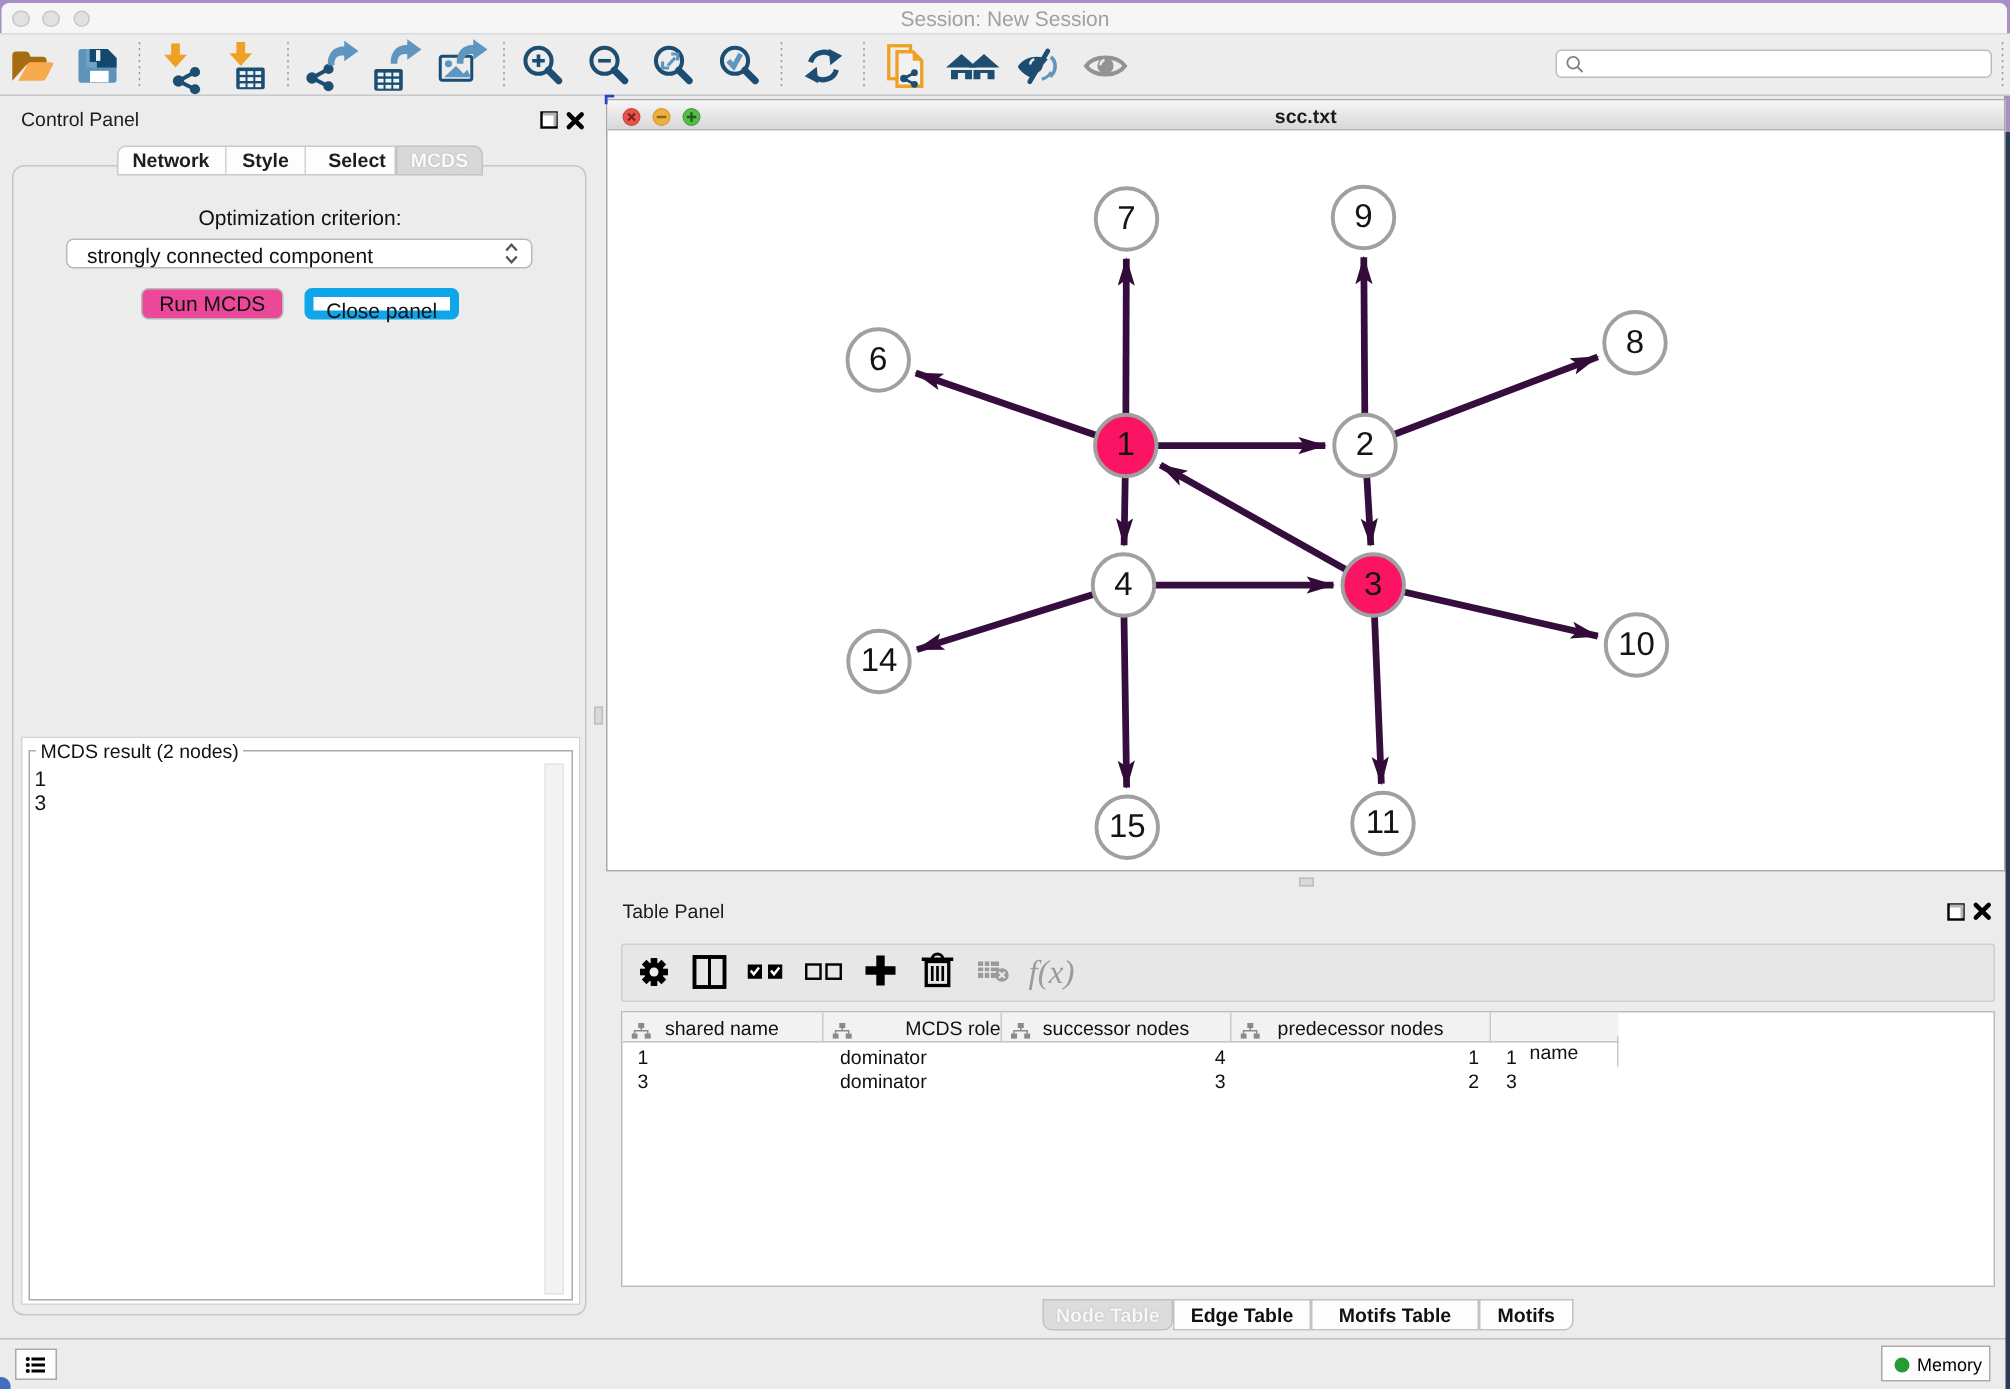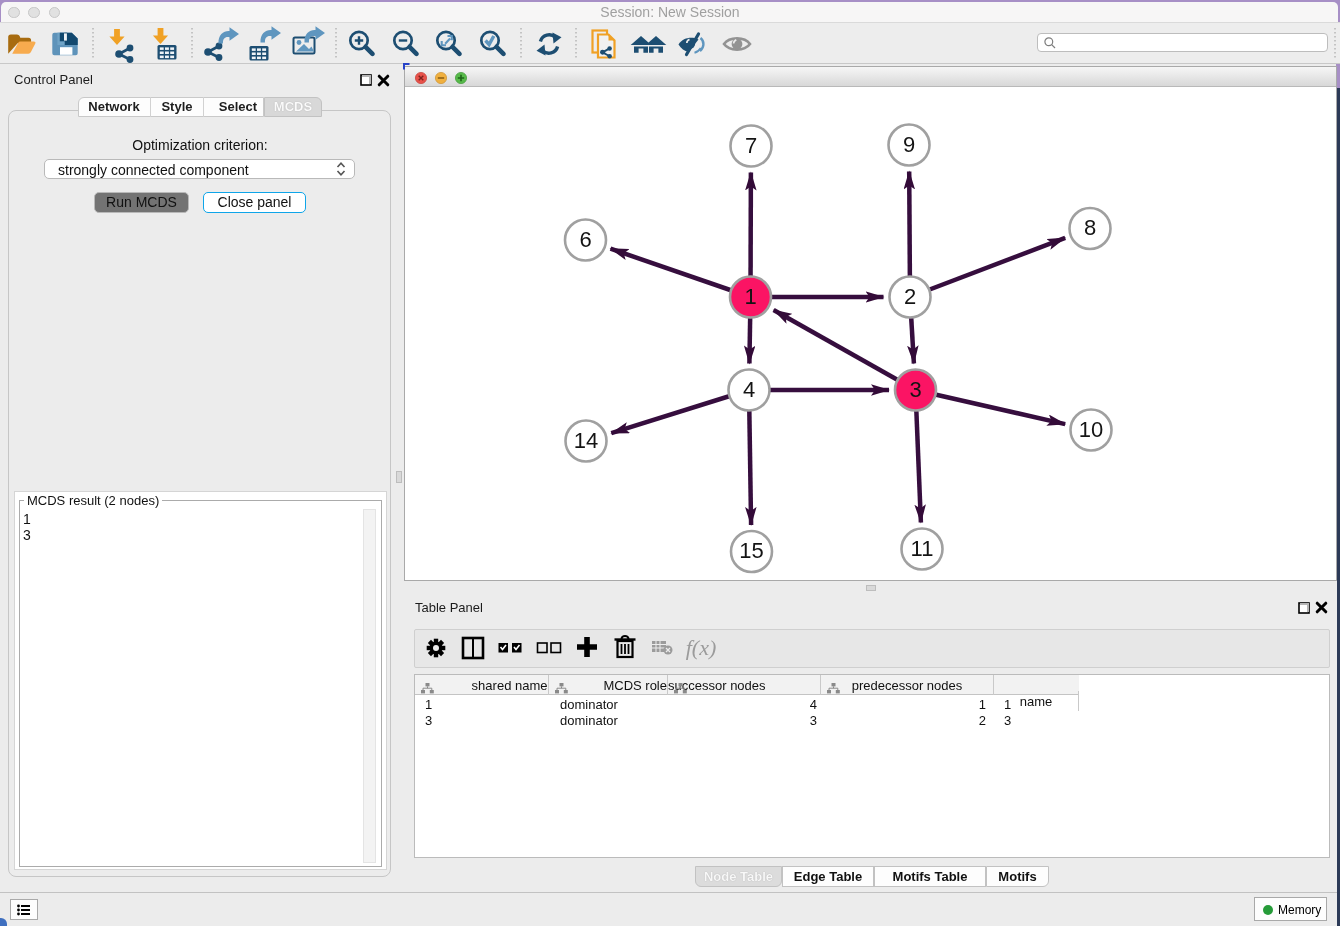--- a/index.html
+++ b/index.html
@@ -193,33 +193,34 @@
 <div class="abs" style="left:264px;top:97px;width:58px;height:20px;text-align:center;font-size:13px;font-weight:bold;color:#fbfbfb;line-height:20px;text-shadow:0 0 1px #9d9d9d;">MCDS</div>
 
 <div class="abs" style="left:0;top:137px;width:400px;text-align:center;font-size:14px;color:#111;">Optimization criterion:</div>
 <div class="abs" style="left:44px;top:159px;width:311px;height:20px;background:#fff;border:1px solid #b9b9b9;border-radius:5px;box-sizing:border-box;">
   <div style="position:absolute;left:13px;top:2px;font-size:14px;color:#111;">strongly connected component</div>
   <svg width="10" height="14" style="position:absolute;right:8px;top:2px" viewBox="0 0 10 14">
       <path d="M1.5 5 L5 1.2 L8.5 5" fill="none" stroke="#555" stroke-width="1.6"></path>
       <path d="M1.5 9 L5 12.8 L8.5 9" fill="none" stroke="#555" stroke-width="1.6"></path>
     </svg>
 </div>
-<div class="abs" style="left:94px;top:192px;width:95px;height:21px;background:#737373;border:1px solid #b9b9b9;border-radius:5px;box-sizing:border-box;text-align:center;font-size:14px;color:#111;line-height:19px;">Run MCDS</div>
-<div class="abs" style="left:203px;top:192px;width:103px;height:21px;background:#fff;border:1px solid #0ea5e9;border-radius:5px;box-sizing:border-box;text-align:center;font-size:14px;color:#111;line-height:19px;">Close panel</div>
+<div class="abs" style="left:94px;top:192px;width:95px;height:21px;background:#ec4899;border:1px solid #b9b9b9;border-radius:5px;box-sizing:border-box;text-align:center;font-size:14px;color:#111;line-height:19px;">Run MCDS</div>
+<div class="abs" style="left:203px;top:192px;width:103px;height:21px;background:#fff;border:6px solid #0ea5e9;border-radius:5px;box-sizing:border-box;text-align:center;font-size:14px;color:#111;line-height:19px;">Close panel</div>
 
 <div class="abs" style="left:14px;top:491px;width:373px;height:379px;background:#fff;border:1px solid #d5d5d5;box-sizing:border-box;"></div>
 <div class="abs" style="left:19px;top:500px;width:363px;height:367px;border:1px solid #ababab;box-sizing:border-box;"></div>
 <div class="abs" style="left:24px;top:493px;font-size:13px;color:#111;background:#fff;padding:0 3px;">MCDS result (2 nodes)</div>
 <div class="abs" style="left:23px;top:511px;font-size:14px;color:#111;line-height:16px;">1<br>3</div>
 <div class="abs" style="left:363px;top:509px;width:13px;height:354px;background:#f3f3f3;border:1px solid #e4e4e4;box-sizing:border-box;"></div>
 
 <div class="abs" style="left:396px;top:471px;width:6px;height:12px;background:#d9d9d9;border:1px solid #bdbdbd;box-sizing:border-box;"></div>
 
 <div class="abs" style="left:404px;top:66px;width:933px;height:515px;border:1px solid #a9a9a9;box-sizing:border-box;background:#fff;">
   <div style="position:absolute;left:0;top:0;width:100%;height:20px;background:linear-gradient(#f6f6f6,#d8d8d8);border-bottom:1px solid #b9b9b9;box-sizing:border-box;"></div>
+  <div style="position:absolute;left:0;top:3px;width:100%;text-align:center;font-size:13px;font-weight:bold;color:#1a1a1a;">scc.txt</div>
 
   <svg width="60" height="14" viewBox="0 0 60 14" style="position:absolute;left:9px;top:4px;">
     <circle cx="7" cy="7" r="5.6" fill="#e8524a" stroke="#c94841" stroke-width="0.8"></circle>
     <path d="M4.7 4.7 L9.3 9.3 M9.3 4.7 L4.7 9.3" stroke="#7e201c" stroke-width="1.4"></path>
     <circle cx="27" cy="7" r="5.6" fill="#f0b03f" stroke="#d0983a" stroke-width="0.8"></circle>
     <path d="M23.8 7 L30.2 7" stroke="#8e6116" stroke-width="1.6"></path>
     <circle cx="47" cy="7" r="5.6" fill="#57ba49" stroke="#4a9e42" stroke-width="0.8"></circle>
     <path d="M43.8 7 L50.2 7 M47 3.8 L47 10.2" stroke="#1d6418" stroke-width="1.6"></path>
   </svg>
   <svg id="graph" width="931" height="493" viewBox="0 0 931 493" style="position:absolute;left:0;top:20px;">
@@ -336,21 +337,21 @@
         </g>
         <g transform="translate(701,20)">
           <text x="0" y="7" text-anchor="middle" font-family="Liberation Serif,serif" font-style="italic" font-size="22" fill="#9b9b9b">f(x)</text>
         </g>
       </g>
     </svg></div>
 
 <div class="abs" style="left:414px;top:674px;width:916px;height:184px;background:#fff;border:1px solid #bbb;box-sizing:border-box;"></div>
 <div id="thead" class="abs" style="left:415px;top:675px;width:664px;height:20px;background:#f2f2f2;border-bottom:1px solid #c4c4c4;box-sizing:border-box;">
     <div style="position:absolute;left:0.0px;top:0;width:133.5px;height:20px;border-right:1px solid #c9c9c9;box-sizing:border-box;">
-      <div style="position:absolute;left:0;top:3px;width:100%;text-align:right;font-size:13px;color:#111;">shared name</div>
+      <div style="position:absolute;left:0;top:3px;width:100%;text-align:center;font-size:13px;color:#111;">shared name</div>
     </div>
     <div style="position:absolute;left:6px;top:5px;width:13px;height:11px;"><svg width="13" height="11" viewBox="0 0 13 11">
         <g fill="#8a8a8a">
           <rect x="4.5" y="0" width="4" height="3.4"></rect>
           <rect x="0" y="7" width="4" height="3.4"></rect>
           <rect x="8.8" y="7" width="4" height="3.4"></rect>
         </g>
         <path d="M6.5,3.4 V5.2 M2,7 V5.2 H10.8 V7" stroke="#8a8a8a" stroke-width="1" fill="none"></path>
       </svg></div>
     <div style="position:absolute;left:133.5px;top:0;width:119.5px;height:20px;border-right:1px solid #c9c9c9;box-sizing:border-box;">
@@ -358,21 +359,21 @@
     </div>
     <div style="position:absolute;left:140px;top:5px;width:13px;height:11px;"><svg width="13" height="11" viewBox="0 0 13 11">
         <g fill="#8a8a8a">
           <rect x="4.5" y="0" width="4" height="3.4"></rect>
           <rect x="0" y="7" width="4" height="3.4"></rect>
           <rect x="8.8" y="7" width="4" height="3.4"></rect>
         </g>
         <path d="M6.5,3.4 V5.2 M2,7 V5.2 H10.8 V7" stroke="#8a8a8a" stroke-width="1" fill="none"></path>
       </svg></div>
     <div style="position:absolute;left:253.0px;top:0;width:153.0px;height:20px;border-right:1px solid #c9c9c9;box-sizing:border-box;">
-      <div style="position:absolute;left:0;top:3px;width:100%;font-size:13px;color:#111;">successor nodes</div>
+      <div style="position:absolute;left:0;top:3px;width:100%;text-align:center;font-size:13px;color:#111;">successor nodes</div>
     </div>
     <div style="position:absolute;left:259px;top:5px;width:13px;height:11px;"><svg width="13" height="11" viewBox="0 0 13 11">
         <g fill="#8a8a8a">
           <rect x="4.5" y="0" width="4" height="3.4"></rect>
           <rect x="0" y="7" width="4" height="3.4"></rect>
           <rect x="8.8" y="7" width="4" height="3.4"></rect>
         </g>
         <path d="M6.5,3.4 V5.2 M2,7 V5.2 H10.8 V7" stroke="#8a8a8a" stroke-width="1" fill="none"></path>
       </svg></div>
     <div style="position:absolute;left:406.0px;top:0;width:173.0px;height:20px;border-right:1px solid #c9c9c9;box-sizing:border-box;">

